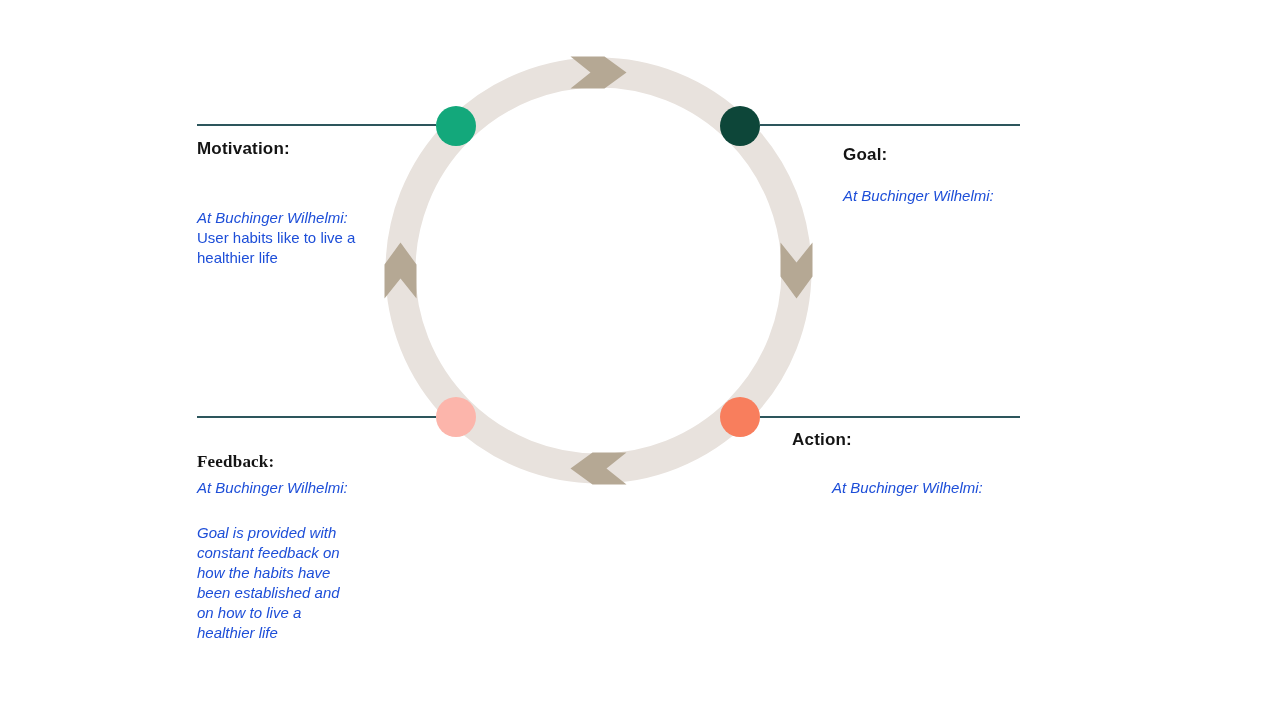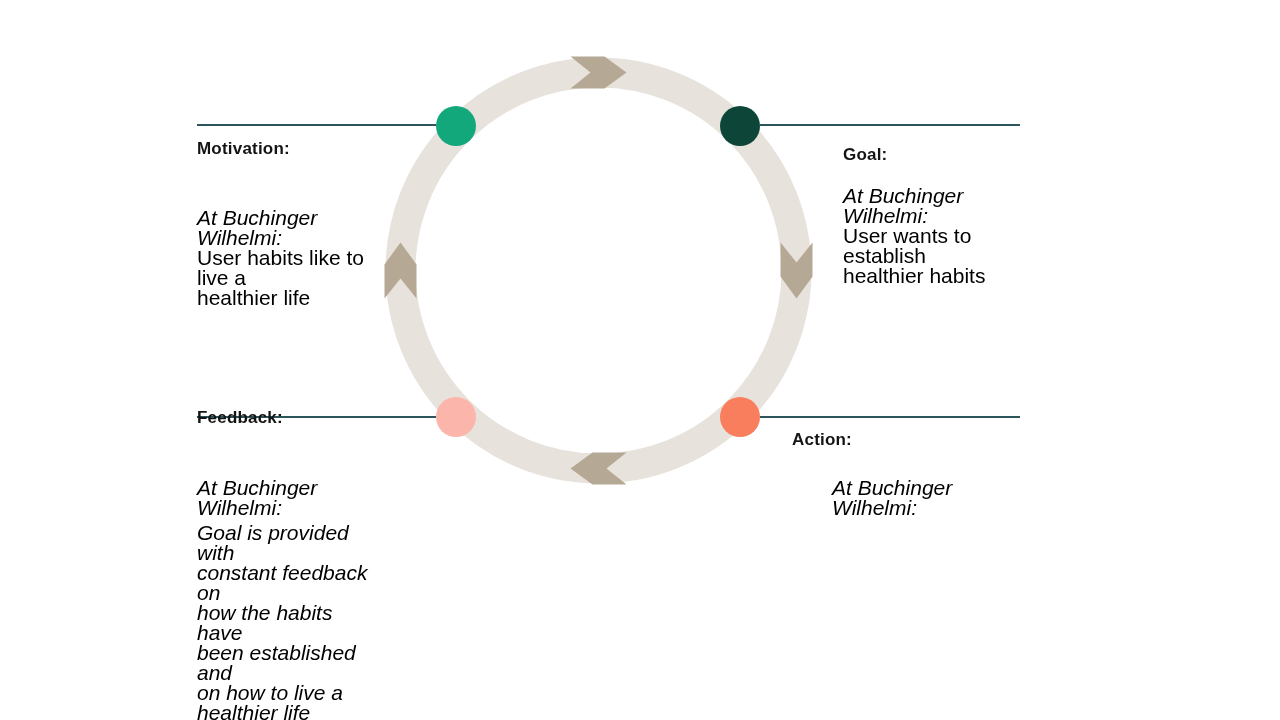--- a/index.html
+++ b/index.html
@@ -27,39 +27,39 @@
   .section-heading {
     position: absolute;
     font-size: 17px;
     font-weight: 700;
     color: #141414;
     letter-spacing: 0.2px;
     white-space: nowrap;
   }
   .section-body {
     position: absolute;
-    font-size: 21px;
+    font-size: 15px;
     line-height: 20px;
-    color: #000000;
+    color: #1d4ed8;
   }
   .context-line {
     font-style: italic;
   }
   .desc {
     white-space: pre-line;
   }
   .desc.italic {
     font-style: italic;
   }
   
   .motivation-heading { left: 197px; top: 139px; }
   .motivation-body    { left: 197px; top: 208px; width: 180px; }
   .goal-heading       { left: 843px; top: 145px; }
   .goal-body          { left: 843px; top: 186px; width: 185px; }
-  .feedback-heading   { left: 197px; top: 408px; }
+  .feedback-heading   { left: 197px; top: 452px; font-family: Liberation Serif, serif; }
   .feedback-context   { left: 197px; top: 478px; width: 185px; }
   .feedback-desc      { left: 197px; top: 523px; width: 180px; }
   .action-heading     { left: 792px; top: 430px; }
   .action-body        { left: 832px; top: 478px; width: 185px; }
 </style>
 </head>
 <body>
 
 <div class="canvas">
 
@@ -86,22 +86,20 @@
   <div class="section-heading motivation-heading">Motivation:</div>
   <div class="section-body motivation-body">
     <div class="context-line">At Buchinger Wilhelmi:</div>
     <div class="desc">User habits like to live a
 healthier life</div>
   </div>
 
   <div class="section-heading goal-heading">Goal:</div>
   <div class="section-body goal-body">
     <div class="context-line">At Buchinger Wilhelmi:</div>
-    <div class="desc">User wants to establish
-healthier habits</div>
   </div>
 
   <div class="section-heading feedback-heading">Feedback:</div>
   <div class="section-body feedback-context context-line">At Buchinger Wilhelmi:</div>
   <div class="section-body feedback-desc desc italic">Goal is provided with
 constant feedback on
 how the habits have
 been established and
 on how to live a
 healthier life</div>

